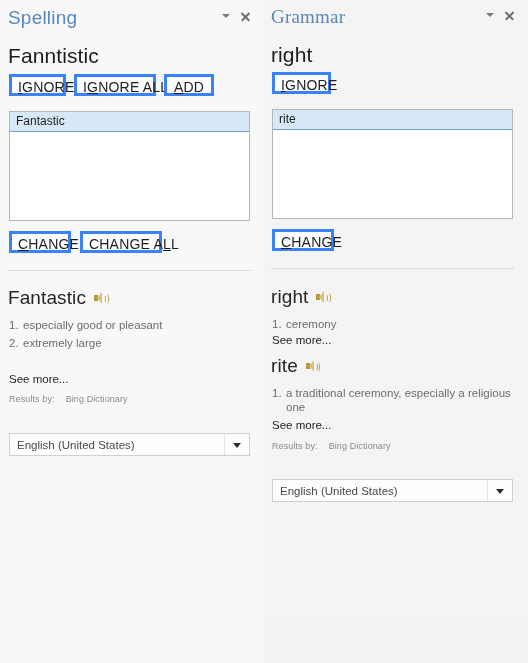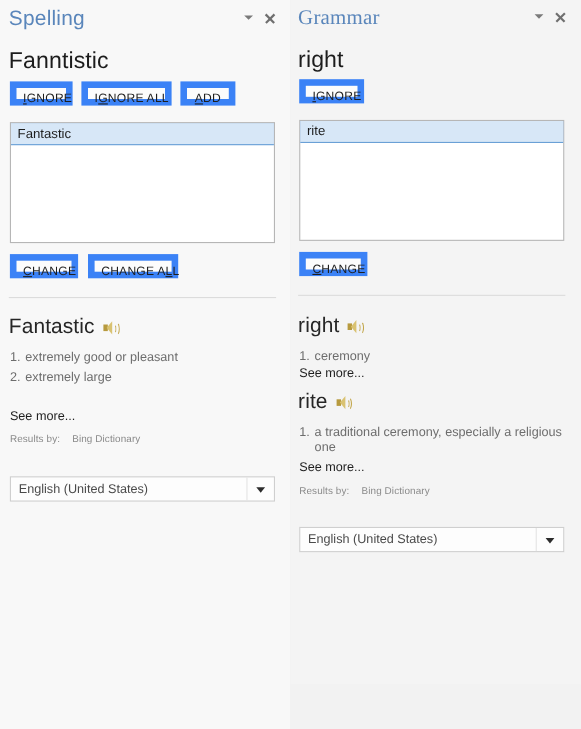--- a/index.html
+++ b/index.html
@@ -101,23 +101,23 @@
     color: #1c1c1c;
     white-space: nowrap;
     letter-spacing: 0.1px;
   }
 
   
   .btn {
     position: absolute;
     box-sizing: border-box;
     background: #fcfcfc;
-    border: 6px solid #3b82f6;
+    border: 3px solid #3b82f6;
     color: #1e1e1e;
-    font-size: 11px;
+    font-size: 14px;
     font-family: "Liberation Sans", sans-serif;
     height: 22px;
     line-height: 20px;
     text-align: center;
     white-space: nowrap;
     letter-spacing: 0.2px;
     cursor: default;
     padding: 0 6px;
   }
   .btn u { text-decoration: underline; }
@@ -311,21 +311,21 @@
       <span class="def-word">Fantastic</span>
       <span class="ic-speaker">
         <span class="sp-body"></span>
           <span class="sp-cone"></span>
         <span class="sp-w1"></span>
           <span class="sp-w2"></span>
       </span>
     </div>
 
     <div class="def-item" style="left:9px; top:318px;">
-      <span class="def-num">1.</span><span class="def-txt">extremely good or pleasant</span>
+      <span class="def-num">1.</span><span class="def-txt">especially good or pleasant</span>
     </div>
     <div class="def-item" style="left:9px; top:336px;">
       <span class="def-num">2.</span><span class="def-txt">extremely large</span>
     </div>
 
     <div class="see-more" style="left:9px; top:373px;">See more...</div>
 
     <div class="results-by" style="left:9px; top:394px;">
       <span>Results by:</span><span class="rb-src">Bing Dictionary</span>
     </div>

